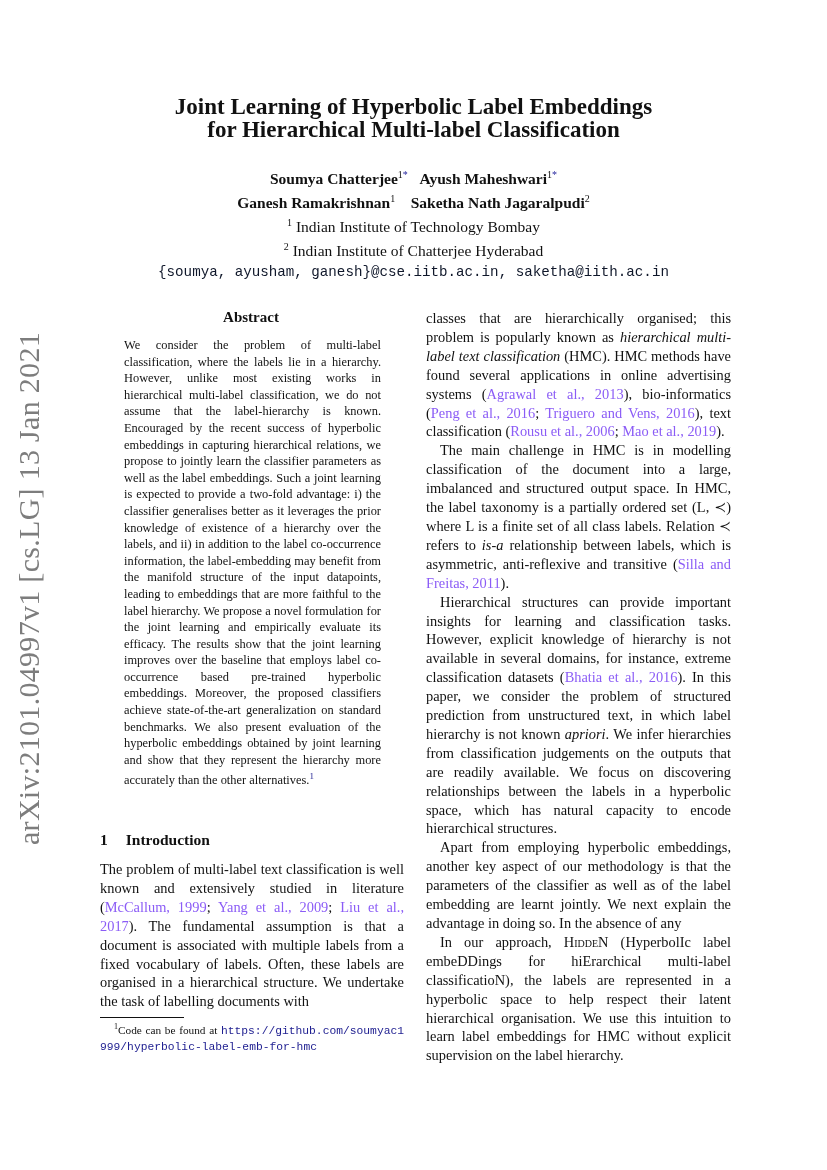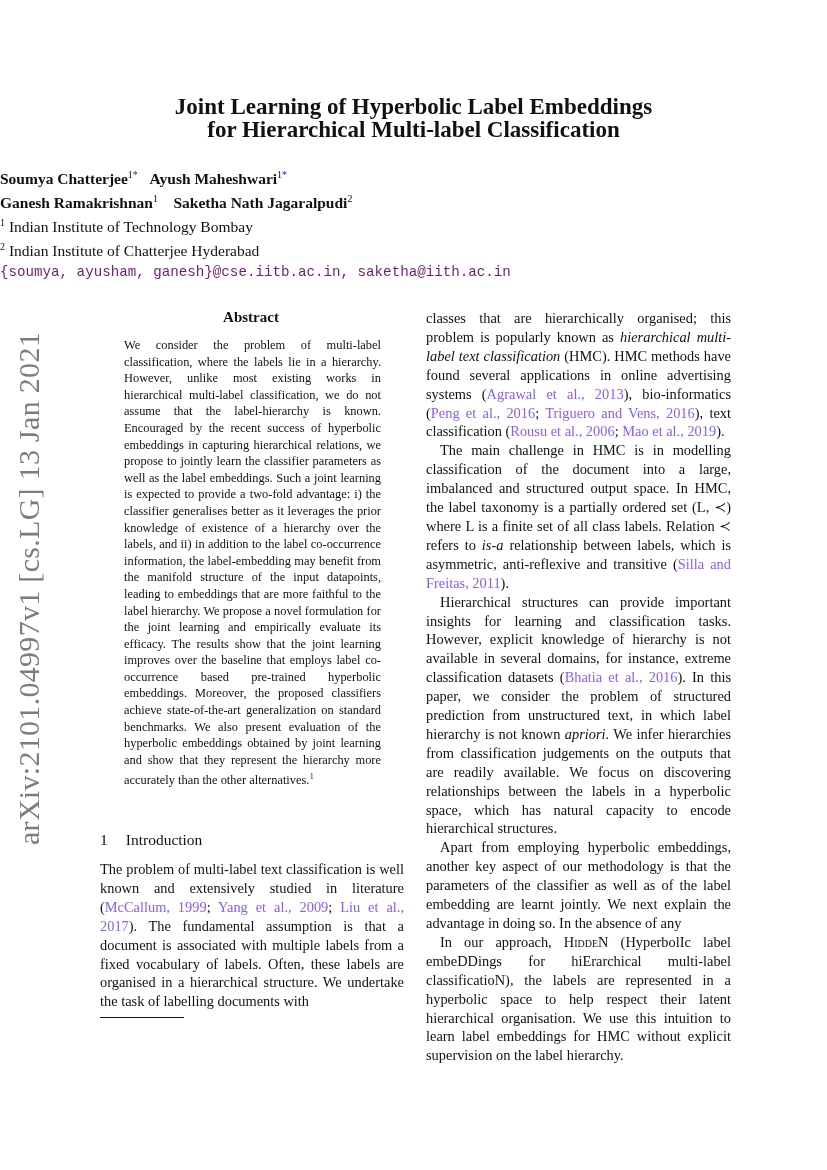--- a/index.html
+++ b/index.html
@@ -3,34 +3,34 @@
 <meta charset="utf-8">
 <style>
   html, body { margin: 0; padding: 0; background: #ffffff; }
   body { width: 827px; height: 1170px; position: relative; overflow: hidden;
          font-family: "Liberation Serif", "DejaVu Serif", serif; color: #111; }
   .arxiv-stamp { position: absolute; left: 12px; top: 600px; transform-origin: 0 0;
          transform: rotate(-90deg) translate(-245px, 0); width: 490px; white-space: nowrap;
          font-size: 30px; color: #7d7d7d; font-family: "Liberation Serif", serif; letter-spacing: 0.3px; }
   .title { position: absolute; left: 0; top: 95px; width: 827px; text-align: center;
          font-weight: bold; font-size: 23px; line-height: 23px; }
-  .authors { position: absolute; left: 0; top: 165px; width: 827px; text-align: left;
+  .authors { position: absolute; left: 0; top: 165px; width: 827px; text-align: center;
          font-size: 15.5px; line-height: 20px; }
   .authors .name { font-weight: bold; }
   .authors sup { font-size: 10px; font-weight: normal; }
   .authors .star { color: #1a1a99; }
-  .emails { font-family: "Liberation Mono", "DejaVu Sans Mono", monospace; font-size: 14.2px; color: #701a75; }
+  .emails { font-family: "Liberation Mono", "DejaVu Sans Mono", monospace; font-size: 14.2px; color: #0f172a; }
   .col { position: absolute; font-size: 14.4px; line-height: 18.9px; text-align: justify; }
   .col-left { left: 100px; width: 304px; }
   .col-right { left: 426px; width: 305px; top: 309px; }
   .abstract-head { position: absolute; left: 122px; top: 309px; width: 258px; text-align: center;
          font-weight: bold; font-size: 15px; }
   .abstract { position: absolute; left: 124px; top: 337px; width: 257px; font-size: 12.4px;
          line-height: 16.6px; text-align: justify; }
-  .section-head { position: absolute; left: 100px; top: 831px; font-weight: normal; font-size: 15.5px; }
+  .section-head { position: absolute; left: 100px; top: 831px; font-weight: bold; font-size: 15.5px; }
   .section-head .num { margin-right: 18px; }
   .intro { top: 860px; }
   p { margin: 0; }
   .indent { text-indent: 14px; }
   .cite { color: #8b5cf6; }
   .smallcaps { font-variant: small-caps; }
   .fn-rule { position: absolute; left: 100px; top: 1017px; width: 84px; border-top: 1px solid #111; }
   .footnotes { position: absolute; left: 100px; top: 1019px; width: 304px; font-size: 11.3px; line-height: 15px; text-align: justify; }
   .footnotes sup { font-size: 8px; }
   .mono-link { font-family: "Liberation Mono", "DejaVu Sans Mono", monospace; color: #1c1c8f; font-size: 11.3px; }
@@ -66,20 +66,21 @@
 <div class="abstract"><span>We consider the problem of multi-label classification, where the labels lie in a hierarchy. However, unlike most existing works in hierarchical multi-label classification, we do not assume that the label-hierarchy is known. Encouraged by the recent success of hyperbolic embeddings in capturing hierarchical relations, we propose to jointly learn the classifier parameters as well as the label embeddings. Such a joint learning is expected to provide a two-fold advantage: i) the classifier generalises better as it leverages the prior knowledge of existence of a hierarchy over the labels, and ii) in addition to the label co-occurrence information, the label-embedding may benefit from the manifold structure of the input datapoints, leading to embeddings that are more faithful to the label hierarchy. We propose a novel formulation for the joint learning and empirically evaluate its efficacy. The results show that the joint learning improves over the baseline that employs label co-occurrence based pre-trained hyperbolic embeddings. Moreover, the proposed classifiers achieve state-of-the-art generalization on standard benchmarks. We also present evaluation of the hyperbolic embeddings obtained by joint learning and show that they represent the hierarchy more accurately than the other alternatives.</span><span class="fnref">1</span></div>
 
 <div class="section-head"><span class="num">1</span><span>Introduction</span></div>
 
 <div class="col col-left intro">
   <p><span>The problem of multi-label text classification is well known and extensively studied in literature (</span><span class="cite">McCallum, 1999</span><span>; </span><span class="cite">Yang et al., 2009</span><span>; </span><span class="cite">Liu et al., 2017</span><span>).  The fundamental assumption is that a document is associated with multiple labels from a fixed vocabulary of labels. Often, these labels are organised in a hierarchical structure. We undertake the task of labelling documents with</span></p>
 </div>
 
 <div class="fn-rule"></div>
 <div class="footnotes">
+  <div style="text-indent:14px"><sup>1</sup><span>Code can be found at </span><span class="mono-link" style="word-break:break-all">https://github.com/soumyac1999/hyperbolic-label-emb-for-hmc</span></div>
 </div>
 
 <div class="col col-right">
   <p><span>classes that are hierarchically organised; this problem is popularly known as </span><i>hierarchical multi-label text classification</i><span> (HMC). HMC methods have found several applications in online advertising systems (</span><span class="cite">Agrawal et al., 2013</span><span>), bio-informatics (</span><span class="cite">Peng et al., 2016</span><span>; </span><span class="cite">Triguero and Vens, 2016</span><span>), text classification (</span><span class="cite">Rousu et al., 2006</span><span>; </span><span class="cite">Mao et al., 2019</span><span>).</span></p>
   <p class="indent"><span>The main challenge in HMC is in modelling classification of the document into a large, imbalanced and structured output space.  In HMC, the label taxonomy is a partially ordered set (L, ≺) where L is a finite set of all class labels. Relation ≺ refers to </span><i>is-a</i><span> relationship between labels, which is asymmetric, anti-reflexive and transitive (</span><span class="cite">Silla and Freitas, 2011</span><span>).</span></p>
   <p class="indent"><span>Hierarchical structures can provide important insights for learning and classification tasks. However, explicit knowledge of hierarchy is not available in several domains, for instance, extreme classification datasets (</span><span class="cite">Bhatia et al., 2016</span><span>).  In this paper, we consider the problem of structured prediction from unstructured text, in which label hierarchy is not known </span><i>apriori</i><span>.  We infer hierarchies from classification judgements on the outputs that are readily available. We focus on discovering relationships between the labels in a hyperbolic space, which has natural capacity to encode hierarchical structures.</span></p>
   <p class="indent">Apart from employing hyperbolic embeddings, another key aspect of our methodology is that the parameters of the classifier as well as of the label embedding are learnt jointly. We next explain the advantage in doing so.  In the absence of any</p>
   <p class="indent"><span>In our approach, </span><span class="smallcaps">HiddeN</span><span> (HyperbolIc label embeDDings for hiErarchical multi-label classificatioN), the labels are represented in a hyperbolic space to help respect their latent hierarchical organisation.  We use this intuition to learn label embeddings for HMC without explicit supervision on the label hierarchy.</span></p>
 </div>
 

